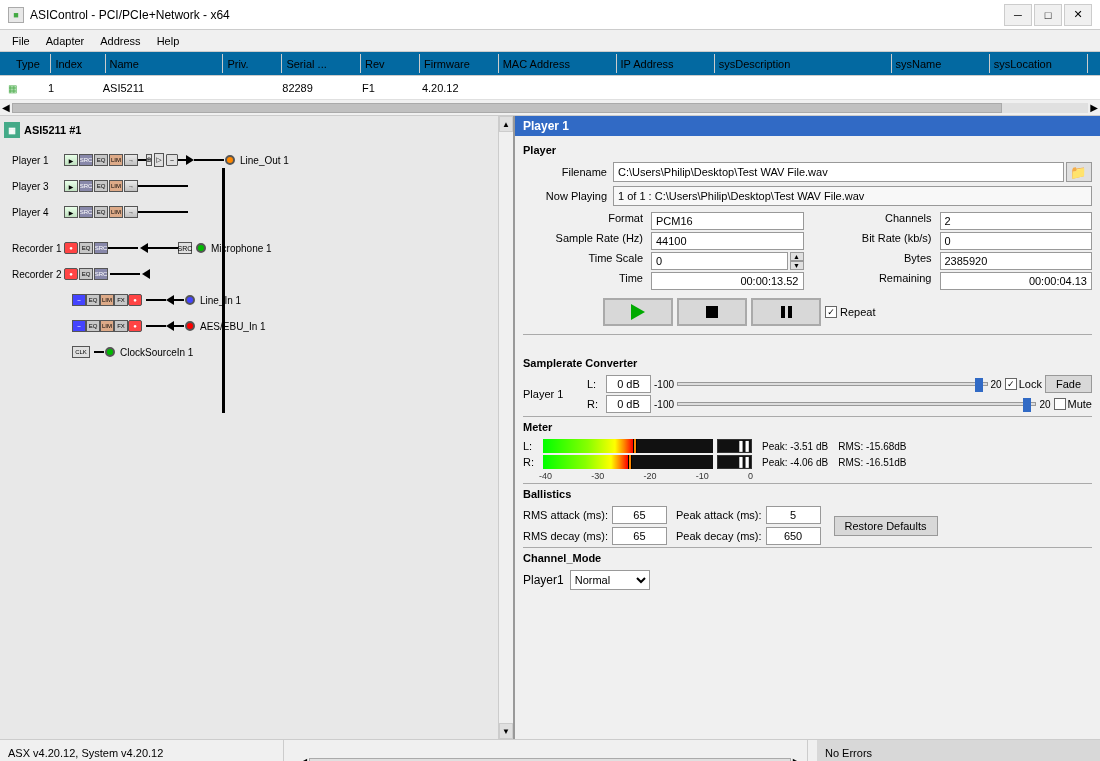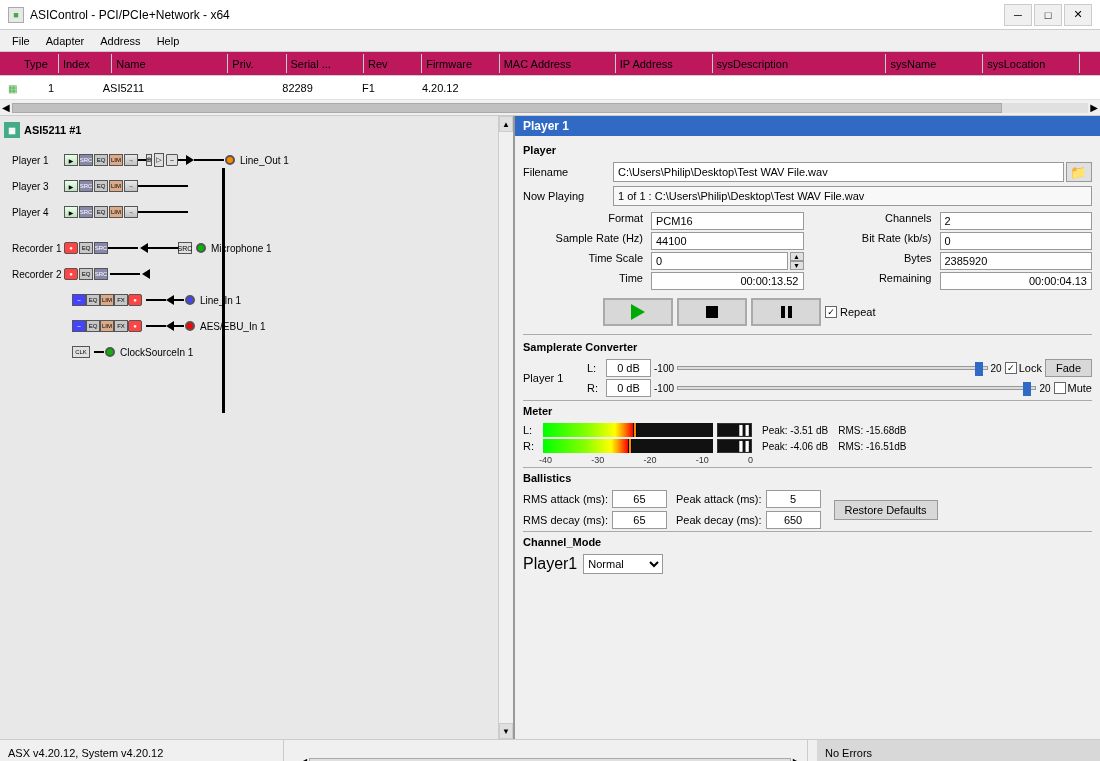--- a/index.html
+++ b/index.html
@@ -11,21 +11,21 @@
     #titlebar-icon { width: 16px; height: 16px; background: #e8e8e8; border: 1px solid #aaa; display: flex; align-items: center; justify-content: center; font-size: 8px; }
     #titlebar-controls { display: flex; gap: 2px; }
     .titlebar-btn { width: 28px; height: 22px; background: #f0f0f0; border: 1px solid #ccc; cursor: pointer; display: flex; align-items: center; justify-content: center; font-size: 11px; }
     .titlebar-close { background: #f0f0f0; }
     
     
     #menubar { background: #f0f0f0; border-bottom: 1px solid #ccc; display: flex; height: 22px; align-items: center; padding: 0 4px; }
     .menu-item { padding: 2px 8px; cursor: pointer; font-size: 11px; }
     
     
-    #table-header { background: #be185d; border-bottom: 1px solid #ccc; display: flex; align-items: center; padding: 2px 20px; height: 24px; }
+    #table-header { background: #0369a1; border-bottom: 1px solid #ccc; display: flex; align-items: center; padding: 2px 12px; height: 24px; }
     .col-type { width: 40px; }
     .col-index { width: 55px; }
     .col-name { width: 120px; }
     .col-priv { width: 60px; }
     .col-serial { width: 80px; }
     .col-rev { width: 60px; }
     .col-firmware { width: 80px; }
     .col-mac { width: 120px; }
     .col-ip { width: 100px; }
     .col-sysdesc { width: 180px; }
@@ -60,41 +60,41 @@
     
     #right-panel { flex: 1; background: #f0f0f0; display: flex; flex-direction: column; }
     
     #player-title-bar { background: #316ac5; color: #fff; padding: 3px 8px; font-size: 12px; font-weight: bold; }
     
     #player-content { padding: 8px; flex: 1; overflow-y: auto; }
     
     .section-label { font-size: 11px; font-weight: bold; margin-bottom: 6px; }
     
     .form-row { display: flex; align-items: center; margin-bottom: 4px; }
-    .form-label { width: 90px; text-align: left; font-size: 11px; padding-right: 0; }
+    .form-label { width: 90px; text-align: right; font-size: 11px; padding-right: 6px; }
     .form-input { flex: 1; height: 20px; border: 1px solid #999; background: #fff; padding: 6px 4px; font-size: 11px; }
     .folder-btn { width: 26px; height: 20px; background: #e0e0e0; border: 1px solid #999; cursor: pointer; display: flex; align-items: center; justify-content: center; margin-left: 2px; }
     
     .info-grid { display: grid; grid-template-columns: 120px 1fr 120px 1fr; gap: 2px 8px; margin-bottom: 6px; }
     .info-label { text-align: right; font-size: 11px; }
     .info-value { background: #fff; border: 1px solid #999; padding: 1px 4px; font-size: 11px; height: 18px; display: flex; align-items: center; }
     .spinner { display: flex; flex-direction: column; margin-left: 2px; }
     .spinner-btn { width: 14px; height: 9px; background: #e0e0e0; border: 1px solid #999; font-size: 7px; cursor: pointer; display: flex; align-items: center; justify-content: center; }
     
     
     .transport { display: flex; align-items: center; gap: 4px; margin: 8px 0; justify-content: flex-start; padding-left: 80px; }
     .transport-btn { width: 70px; height: 28px; background: #d8d8d8; border: 2px solid #aaa; cursor: pointer; display: flex; align-items: center; justify-content: center; }
     .play-triangle { width: 0; height: 0; border-top: 8px solid transparent; border-bottom: 8px solid transparent; border-left: 14px solid #0a0; }
     .stop-square { width: 12px; height: 12px; background: #000; }
     .pause-icon { display: flex; gap: 3px; }
     .pause-bar { width: 4px; height: 12px; background: #000; }
     .repeat-check { display: flex; align-items: center; gap: 3px; font-size: 11px; }
     
     
-    .sr-section { border-top: 1px solid #aaa; padding-top: 6px; margin-top: 4px; }
+    .sr-section { border-top: 1px solid #aaa; padding-top: 22px; margin-top: 4px; }
     .sr-row { display: flex; align-items: center; gap: 4px; margin-bottom: 3px; }
     .sr-label-main { width: 60px; font-size: 11px; }
     .sr-ch { width: 16px; font-size: 11px; }
     .sr-db-input { width: 45px; height: 18px; border: 1px solid #999; background: #fff; font-size: 11px; text-align: center; }
     .sr-slider { flex: 1; height: 4px; background: #ddd; border: 1px solid #999; position: relative; cursor: pointer; }
     .sr-check { display: flex; align-items: center; gap: 2px; font-size: 11px; }
     .sr-fade-btn { padding: 2px 10px; background: #d8d8d8; border: 1px solid #999; cursor: pointer; font-size: 11px; }
     
     
     .meter-section { border-top: 1px solid #aaa; padding-top: 4px; margin-top: 2px; }
@@ -109,21 +109,21 @@
     
     .ballistics-section { border-top: 1px solid #aaa; padding-top: 4px; margin-top: 2px; }
     .ball-grid { display: grid; grid-template-columns: auto 60px auto 60px; gap: 3px 4px; align-items: center; }
     .ball-label { font-size: 11px; text-align: right; }
     .ball-input { width: 55px; height: 18px; border: 1px solid #999; background: #fff; font-size: 11px; text-align: center; }
     .ball-restore { padding: 3px 10px; background: #d8d8d8; border: 1px solid #999; cursor: pointer; font-size: 11px; margin-left: 8px; }
     
     
     .chmode-section { border-top: 1px solid #aaa; padding-top: 4px; margin-top: 2px; }
     .chmode-row { display: flex; align-items: center; gap: 6px; }
-    .chmode-label { font-size: 16px; }
+    .chmode-label { font-size: 12px; }
     .chmode-select { height: 20px; border: 1px solid #999; background: #fff; font-size: 11px; min-width: 80px; }
     
     
     #statusbar { display: flex; height: 26px; border-top: 1px solid #ccc; background: #f0f0f0; gap: 9px; }
     #status-left { flex: 1; border-right: 1px solid #ccc; padding: 2px 8px; font-size: 11px; display: flex; align-items: center; }
     #status-scroll { flex: 0 0 515px; border-right: 1px solid #ccc; height: 100%; position: relative; background: #f0f0f0; }
     #status-right { flex: 1; padding: 2px 8px; font-size: 11px; display: flex; align-items: center; background: #d8d8d8; }
     
     .checkbox-custom { width: 12px; height: 12px; border: 1px solid #666; background: #fff; display: inline-flex; align-items: center; justify-content: center; font-size: 9px; cursor: pointer; }
     

